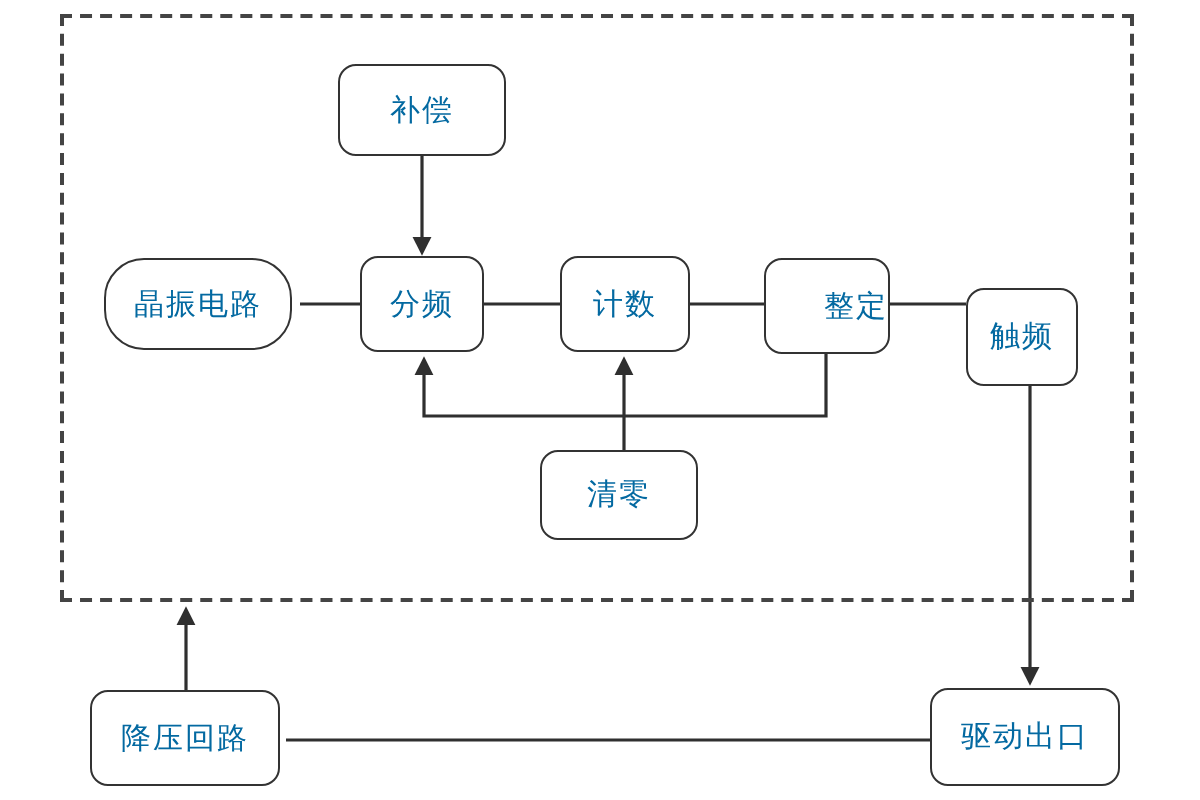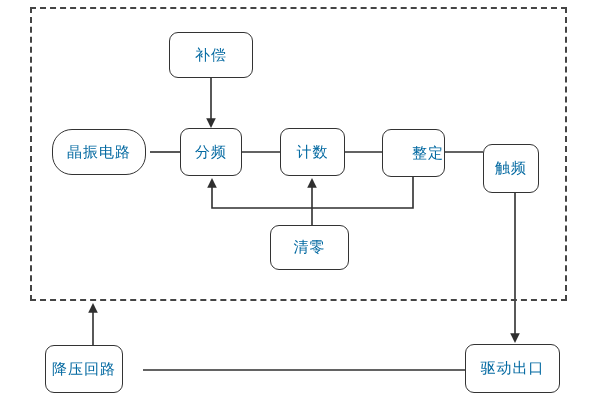--- a/index.html
+++ b/index.html
@@ -45,21 +45,21 @@
     color: #0369a1;
   }
   
   .n-compensation { left: 169px; top: 32px;  width: 84px; height: 46px; }
   .n-crystal      { left: 52px;  top: 129px; width: 94px; height: 46px; border-radius: 20px; }
   .n-divider      { left: 180px; top: 128px; width: 62px; height: 48px; text-align: right; }
   .n-counter      { left: 280px; top: 128px; width: 65px; height: 48px; }
   .n-setting      { left: 382px; top: 129px; width: 63px; height: 48px; justify-content: flex-end; }
   .n-trigger      { left: 483px; top: 128px; width: 56px; height: 49px; margin-top: 16px; }
   .n-clear        { left: 270px; top: 225px; width: 79px; height: 45px; }
-  .n-stepdown     { left: 45px;  top: 345px; width: 78px; height: 48px; }
+  .n-stepdown     { left: 45px;  top: 345px; width: 95px; height: 48px; }
   .n-drive        { left: 465px; top: 344px; width: 95px; height: 49px; }
 </style>
 </head>
 <body>
 
 <div class="canvas">
 
   <svg class="edges" viewBox="0 0 600 400" xmlns="http://www.w3.org/2000/svg">
     <defs>
       <marker id="arrow" viewBox="0 0 10 10" refX="8" refY="5" markerWidth="6" markerHeight="6" orient="auto-start-reverse">

